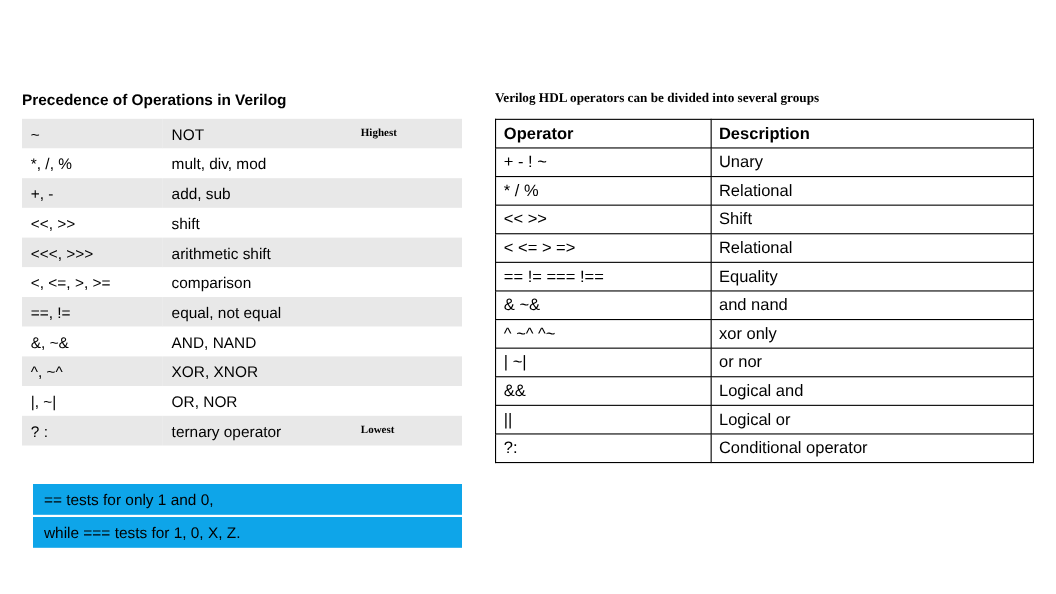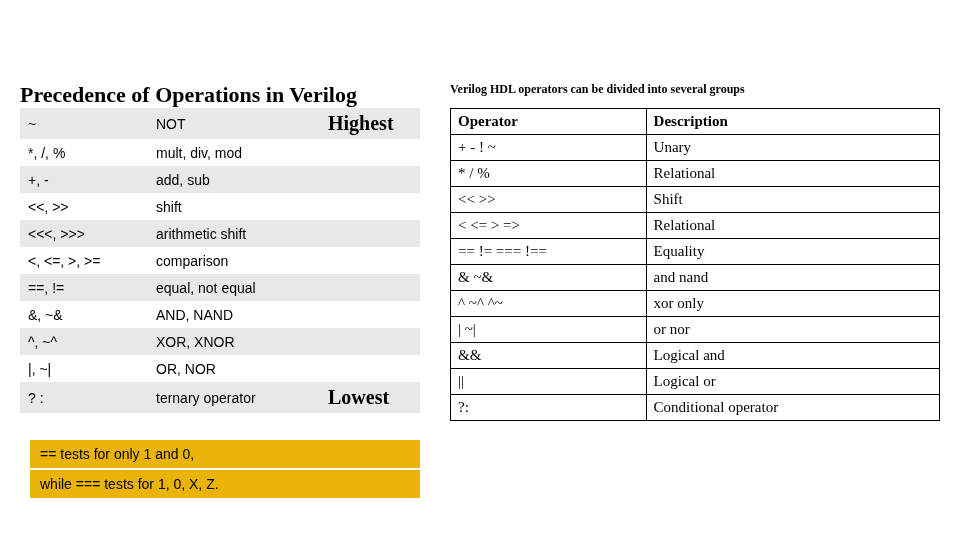--- a/index.html
+++ b/index.html
@@ -9,23 +9,23 @@
     width: 960px;
     height: 540px;
     font-family: Arial, sans-serif;
     background: #fff;
     position: relative;
   }
   .left-title {
     position: absolute;
     top: 82px;
     left: 20px;
-    font-size: 22px;
-    font-weight: bold;
-    font-family: Liberation Serif, serif;
+    font-size: 14px;
+    font-weight: bold;
+    font-family: Liberation Sans, sans-serif;
   }
   .right-title {
     position: absolute;
     top: 82px;
     left: 450px;
     font-size: 12px;
     font-weight: bold;
     font-family: "Times New Roman", serif;
   }
   .prec-table {
@@ -40,48 +40,48 @@
   .prec-table td { padding: 4px 8px; }
   .prec-table tr:nth-child(odd) { background: #e8e8e8; }
   .prec-table tr:nth-child(even) { background: #ffffff; }
   .prec-table td:nth-child(1) { width: 32%; font-family: Arial, sans-serif; }
   .prec-table td:nth-child(2) { width: 43%; font-family: Arial, sans-serif; }
   .prec-table td:nth-child(3) {
     width: 25%;
     text-align: left;
     font-weight: bold;
     font-family: "Times New Roman", serif;
-    font-size: 20px;
+    font-size: 10px;
   }
   .group-table {
     position: absolute;
     top: 108px;
     left: 450px;
     width: 490px;
     border-collapse: collapse;
-    font-family: Liberation Serif, serif;
+    font-family: Liberation Sans, sans-serif;
     font-size: 15px;
   }
   .group-table th, .group-table td {
     border: 1px solid #000;
     padding: 3px 7px;
     text-align: left;
     height: 26px;
   }
   .group-table th {
     font-weight: bold;
     background: #fff;
   }
   .group-table td:nth-child(1) { width: 40%; }
   .footnote {
     position: absolute;
     left: 30px;
     font-size: 14px;
     font-family: Arial, sans-serif;
-    background: #eab308;
+    background: #0ea5e9;
     padding: 6px 10px;
     width: 390px;
   }
   .footnote.one { top: 440px; }
   .footnote.two { top: 470px; }
 </style>
 </head>
 <body>
 
 <div class="left-title">Precedence of Operations in Verilog</div>

